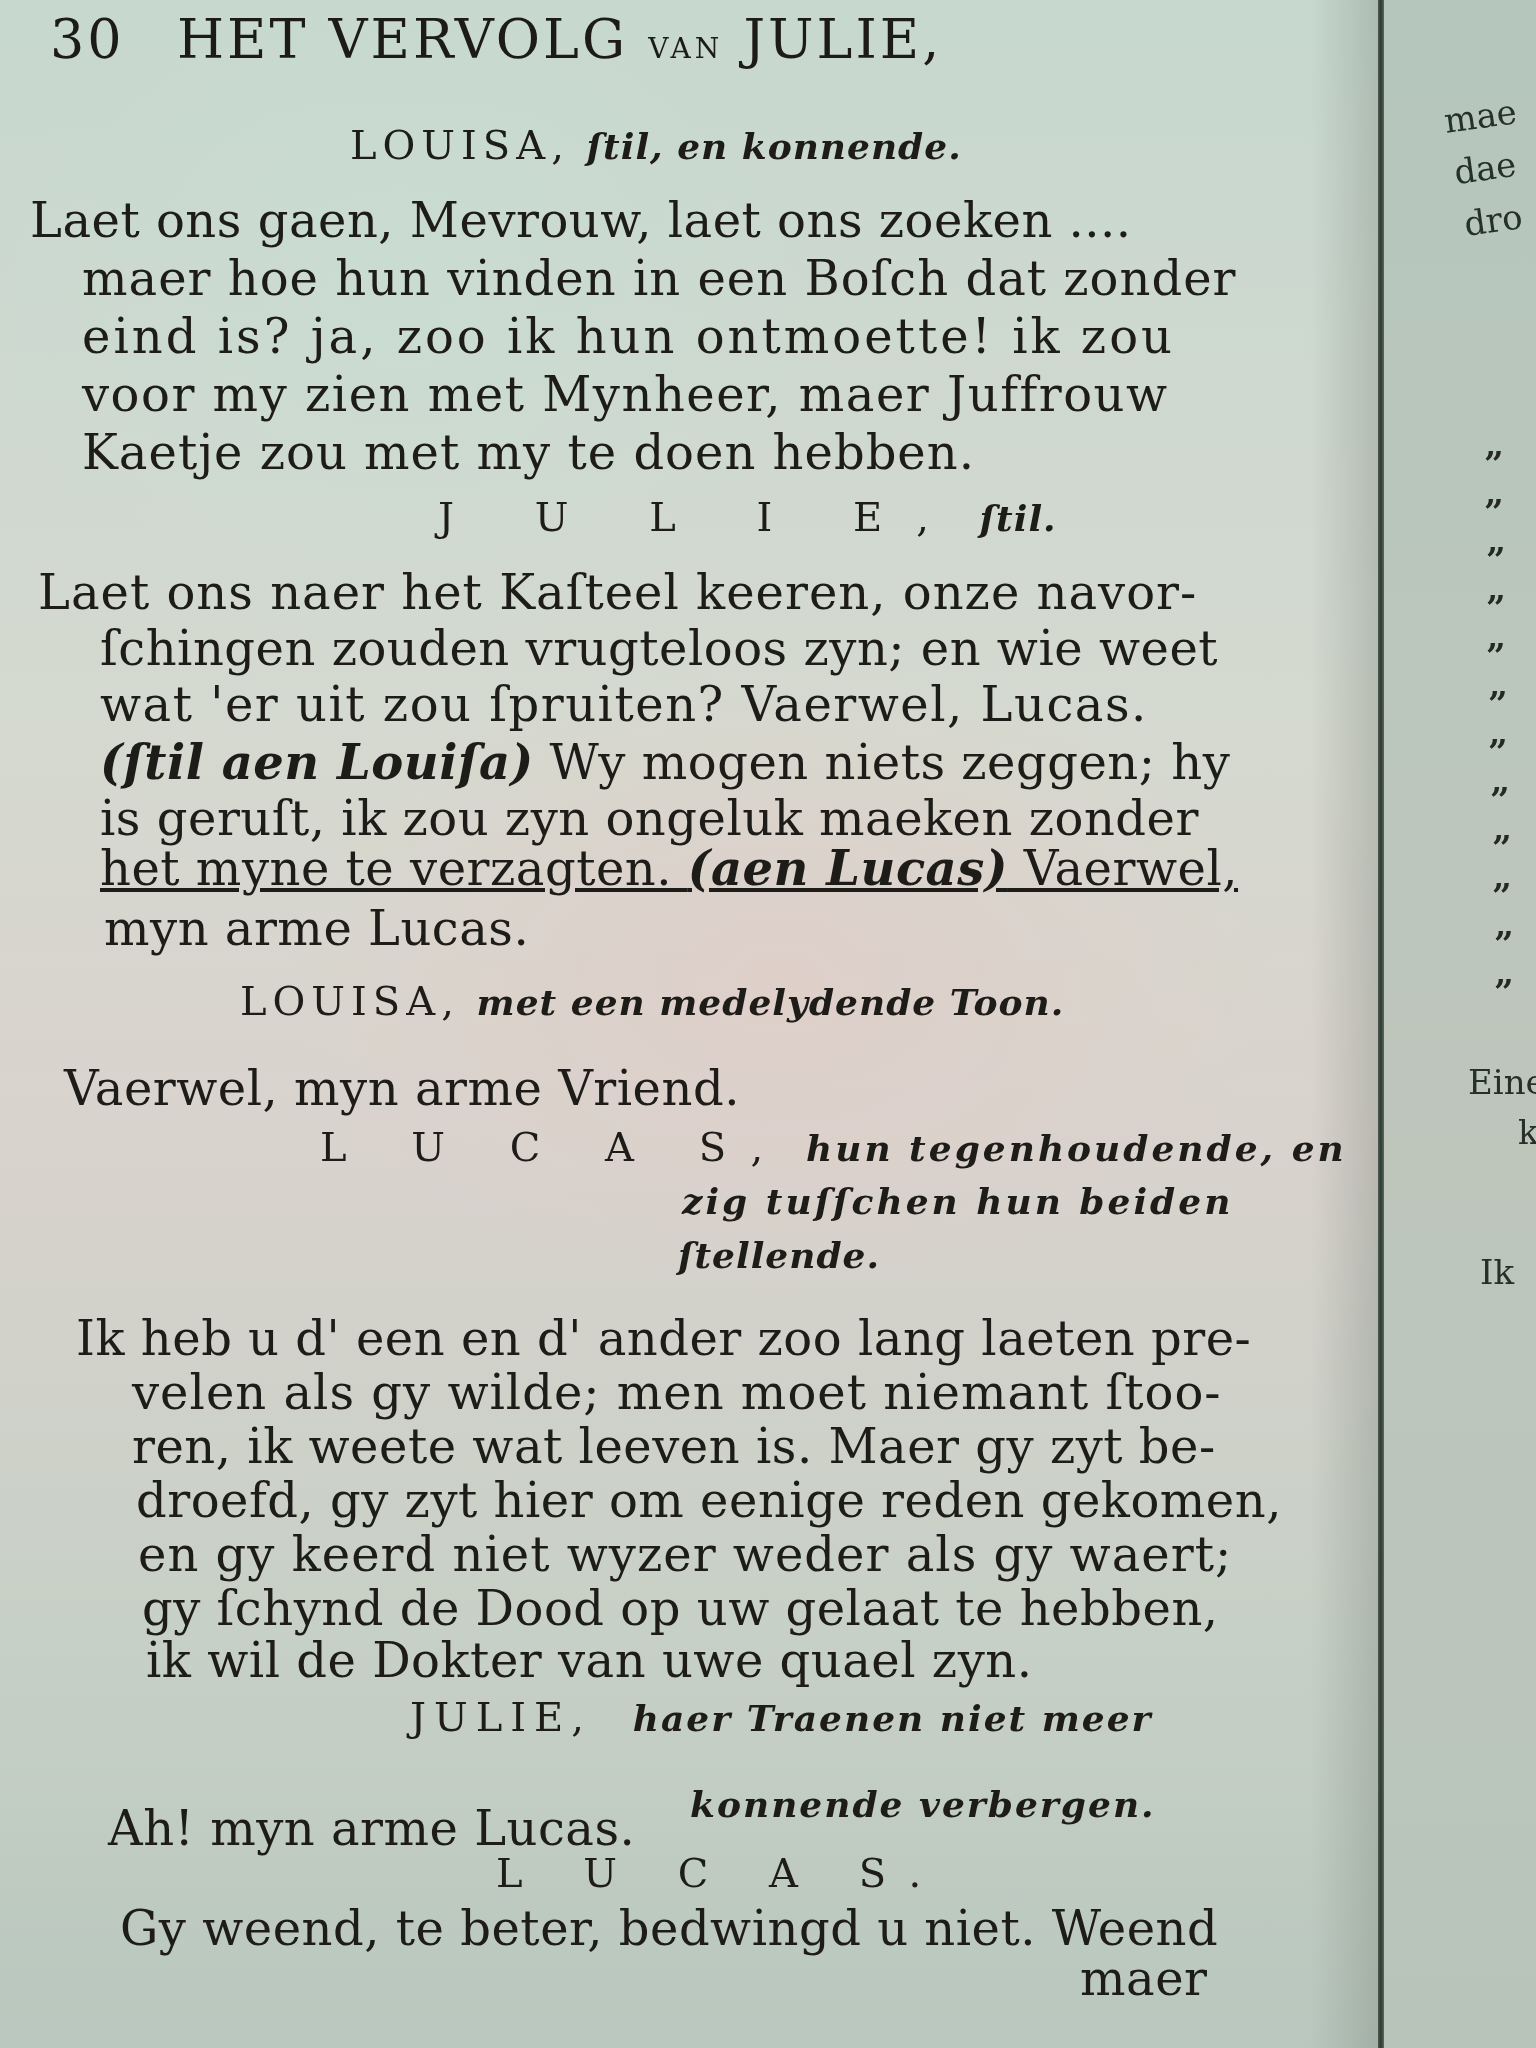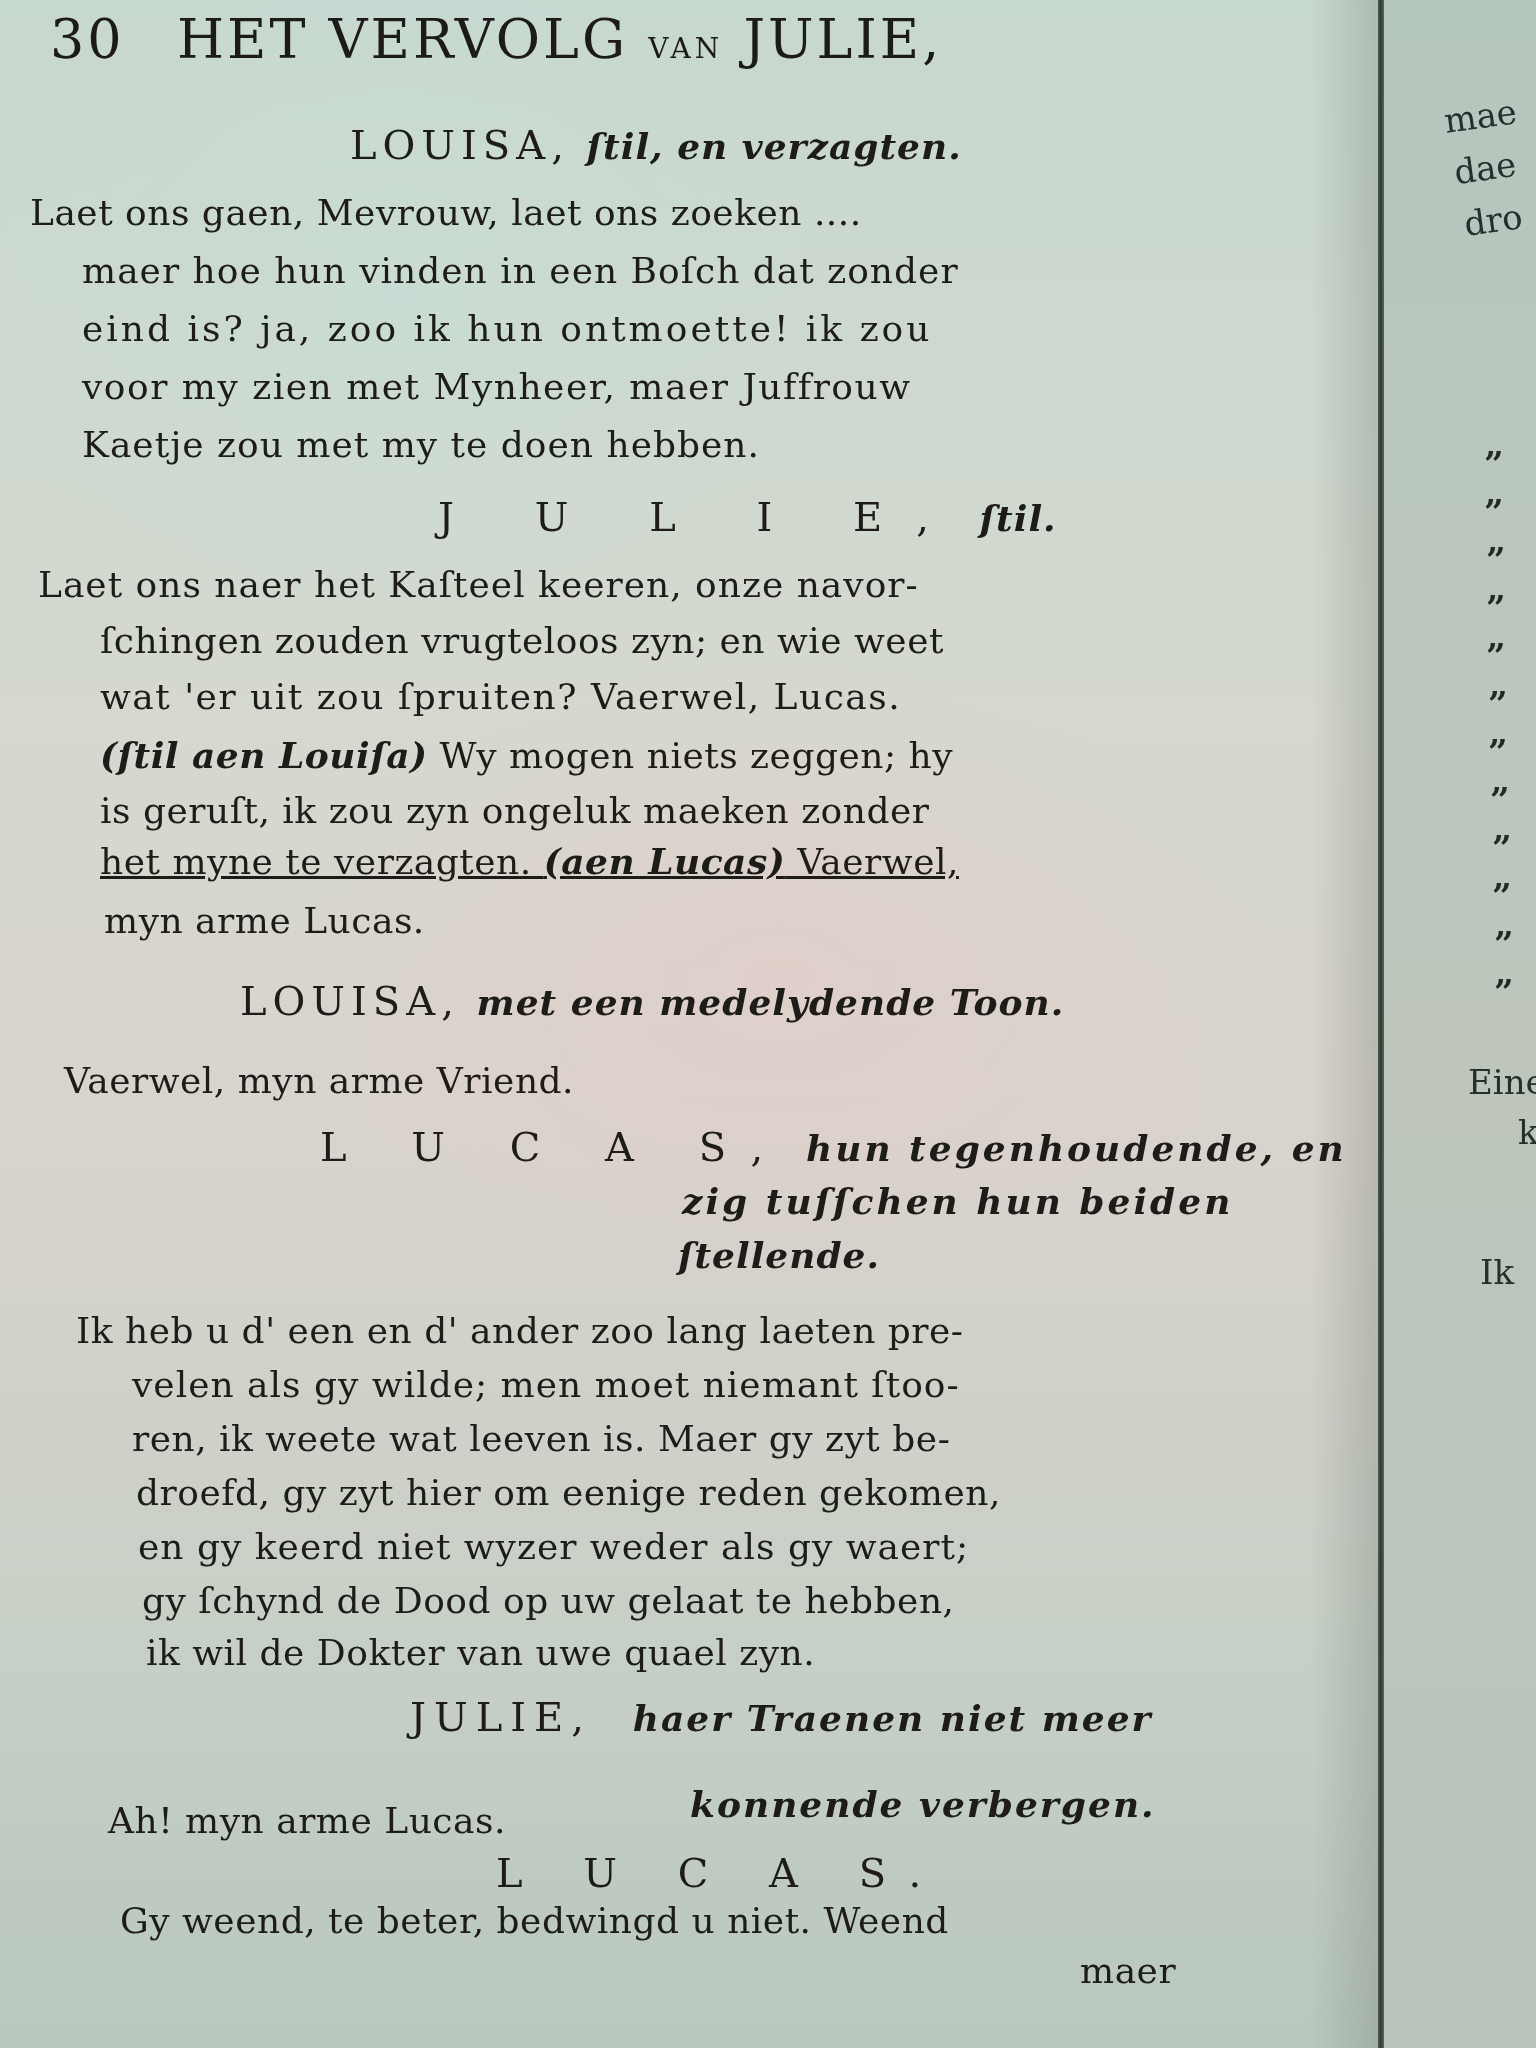--- a/index.html
+++ b/index.html
@@ -93,21 +93,21 @@
     .speaker .wide { letter-spacing: 34px; }
     .speaker .dir {
       font-style: italic;
       font-weight: bold;
       letter-spacing: 1px;
       font-size: 36px;
     }
     .line {
       position: absolute;
       white-space: nowrap;
-      font-size: 36px;
+      font-size: 48px;
       letter-spacing: 0.5px;
     }
     .line i {
       font-style: italic;
       font-weight: bold;
     }
     .dir-cont {
       position: absolute;
       white-space: nowrap;
       font-style: italic;
@@ -151,21 +151,21 @@
   <span>HET</span>
   <span>VERVOLG</span>
   <span class="small">VAN</span>
   <span>JULIE,</span>
 </div>
 
 <div class="text-block">
 
   <div class="speaker" style="left:350px; top:122px;">
     <span class="name">LOUISA,</span>
-    <span class="dir">ſtil, en verzagten.</span>
+    <span class="dir">ſtil, en konnende.</span>
   </div>
   <div class="line" style="left:30px; top:192px;">Laet ons gaen, Mevrouw, laet ons zoeken ....</div>
   <div class="line" style="left:82px; top:250px; letter-spacing:1px;">maer hoe hun vinden in een Boſch dat zonder</div>
   <div class="line" style="left:82px; top:308px; letter-spacing:3px;">eind is? ja, zoo ik hun ontmoette! ik zou</div>
   <div class="line" style="left:82px; top:366px; letter-spacing:1.5px;">voor my zien met Mynheer, maer Juffrouw</div>
   <div class="line" style="left:82px; top:424px; letter-spacing:1px;">Kaetje zou met my te doen hebben.</div>
 
   <div class="speaker" style="left:438px; top:494px;">
     <span class="name wide">J U L I E,</span>
     <span class="dir">ſtil.</span>

